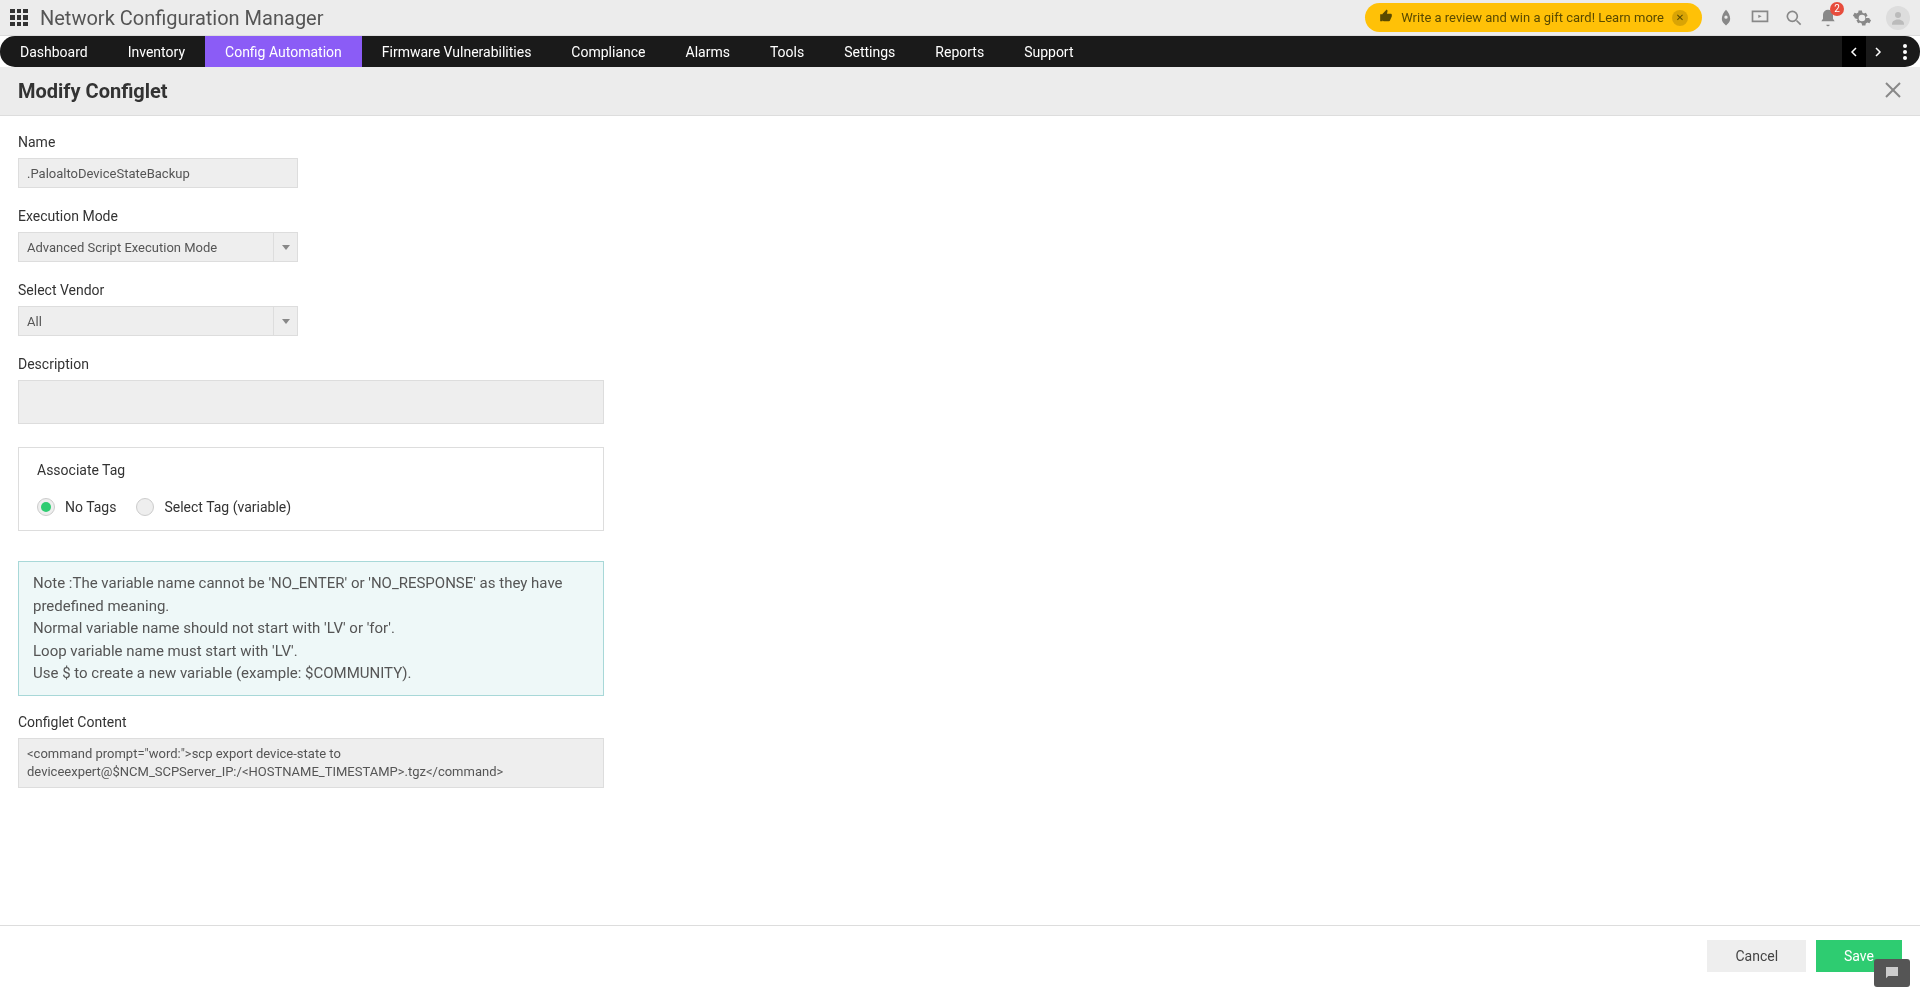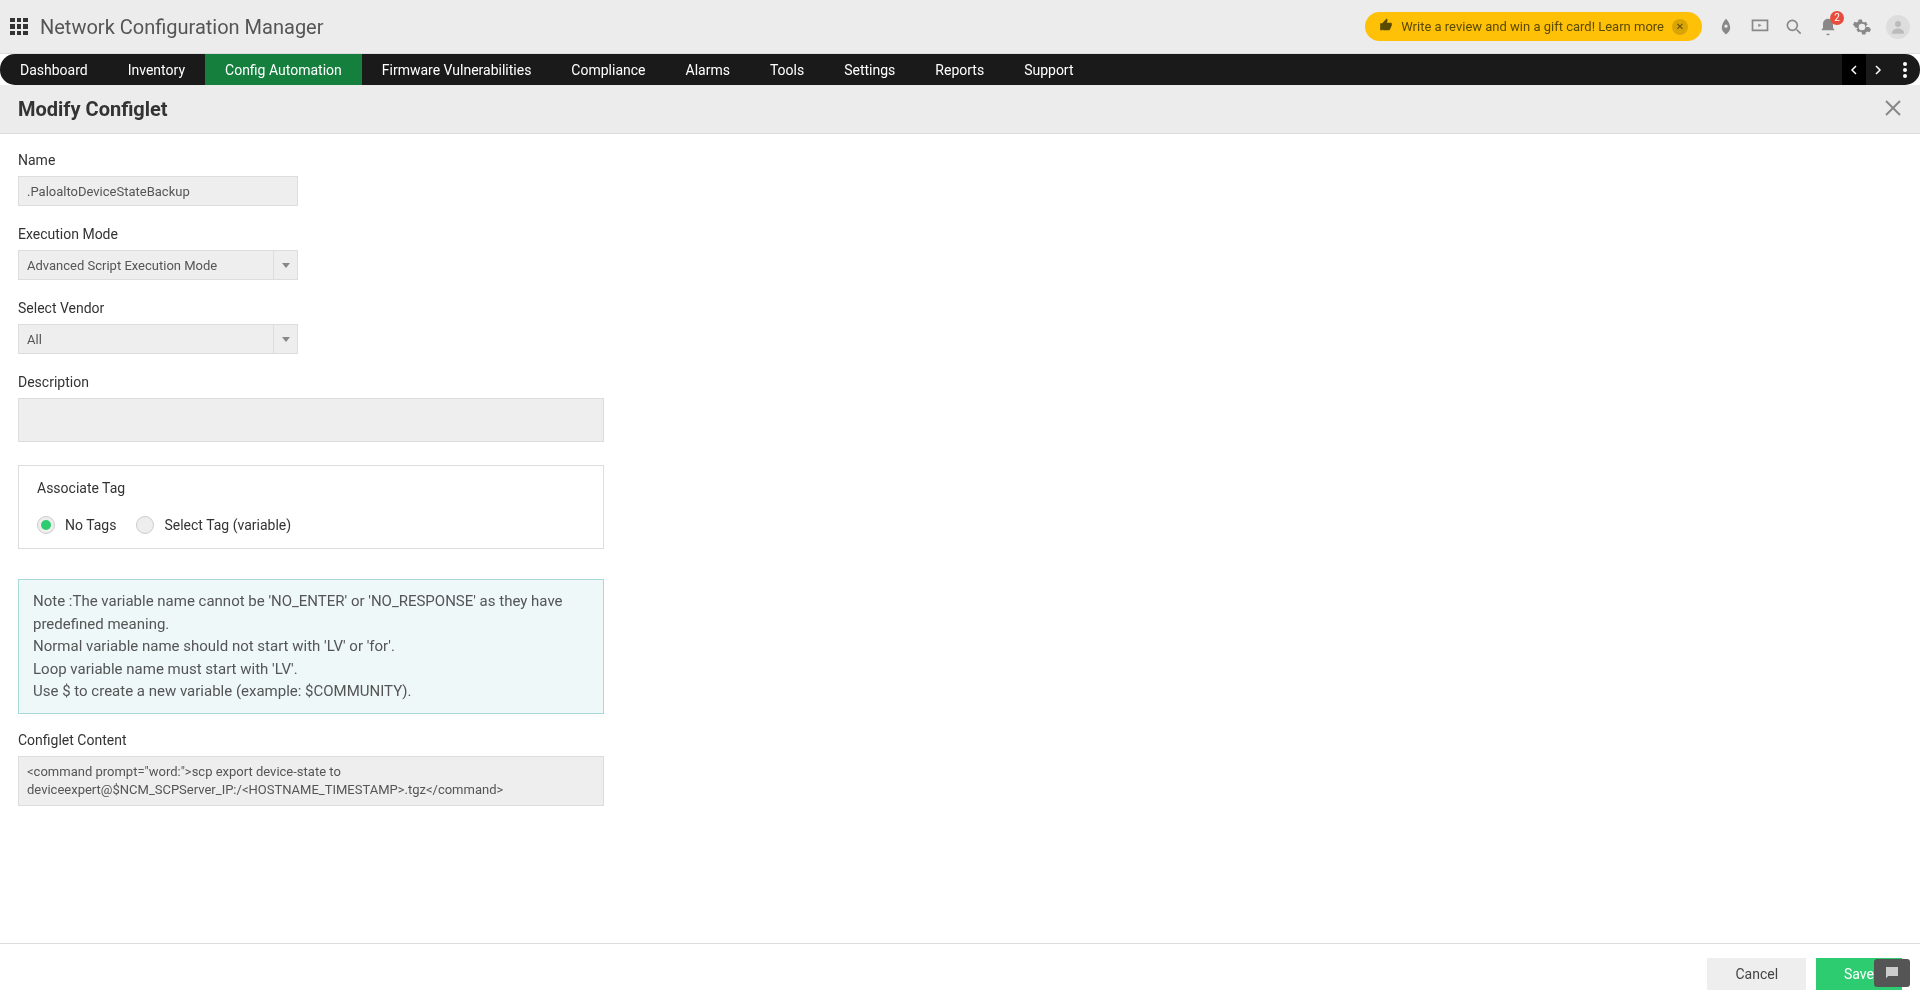--- a/index.html
+++ b/index.html
@@ -1,20 +1,20 @@
 <!DOCTYPE html>
 <html><head>
 <meta charset="utf-8">
 <style>
   * { margin: 0; padding: 0; box-sizing: border-box; font-family: -apple-system, BlinkMacSystemFont, "Segoe UI", Roboto, "Helvetica Neue", Arial, sans-serif; }
   body { background: #fff; color: #333; font-size: 14px; overflow: hidden; }
 
   
   .topbar {
-    height: 54px;
+    height: 36px;
     background: #ececec;
     display: flex;
     align-items: center;
     padding: 0 10px;
     border-bottom: 1px solid #ddd;
   }
   .apps-icon { width: 18px; height: 18px; display: grid; grid-template-columns: repeat(3,1fr); grid-template-rows: repeat(3,1fr); gap: 2px; margin-right: 12px; cursor: pointer; }
   .apps-icon span { background: #333; width: 100%; height: 100%; }
   .app-title { font-size: 20px; color: #555; font-weight: 400; }
   .topbar-right { margin-left: auto; display: flex; align-items: center; gap: 14px; }
@@ -46,21 +46,21 @@
     border-radius: 15px;
   }
   .nav-item {
     color: #fff;
     font-size: 14px;
     padding: 0 20px;
     display: flex;
     align-items: center;
     cursor: pointer;
   }
-  .nav-item.active { background: #15803d; text-align: center; }
+  .nav-item.active { background: #8b5cf6; text-align: center; }
   .nav-right { margin-left:auto; display:flex; align-items:stretch; }
   .nav-arrow-group { display:flex; align-items:stretch; }
   .nav-arrow { width: 24px; display:flex; align-items:center; justify-content:center; color:#fff; cursor:pointer; background:#000; }
   .nav-arrow svg { width:10px; height:10px; fill:#fff; }
   .nav-more { width:30px; display:flex; align-items:center; justify-content:center; cursor:pointer; }
   .nav-more svg { width:4px; height:16px; fill:#fff; }
 
   
   .page-header {
     background: #ececec;

